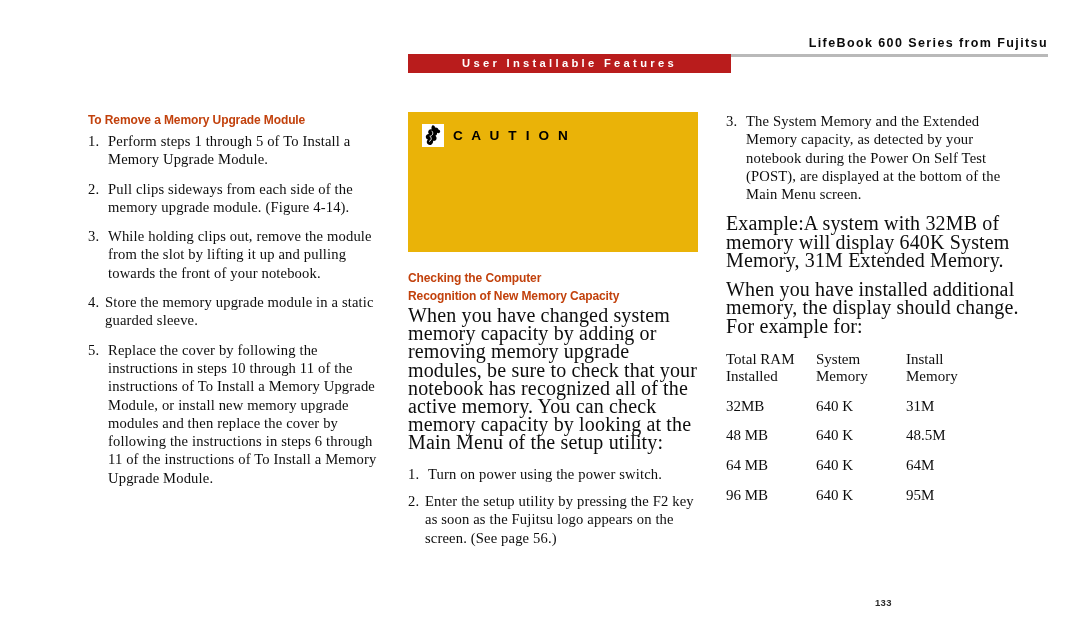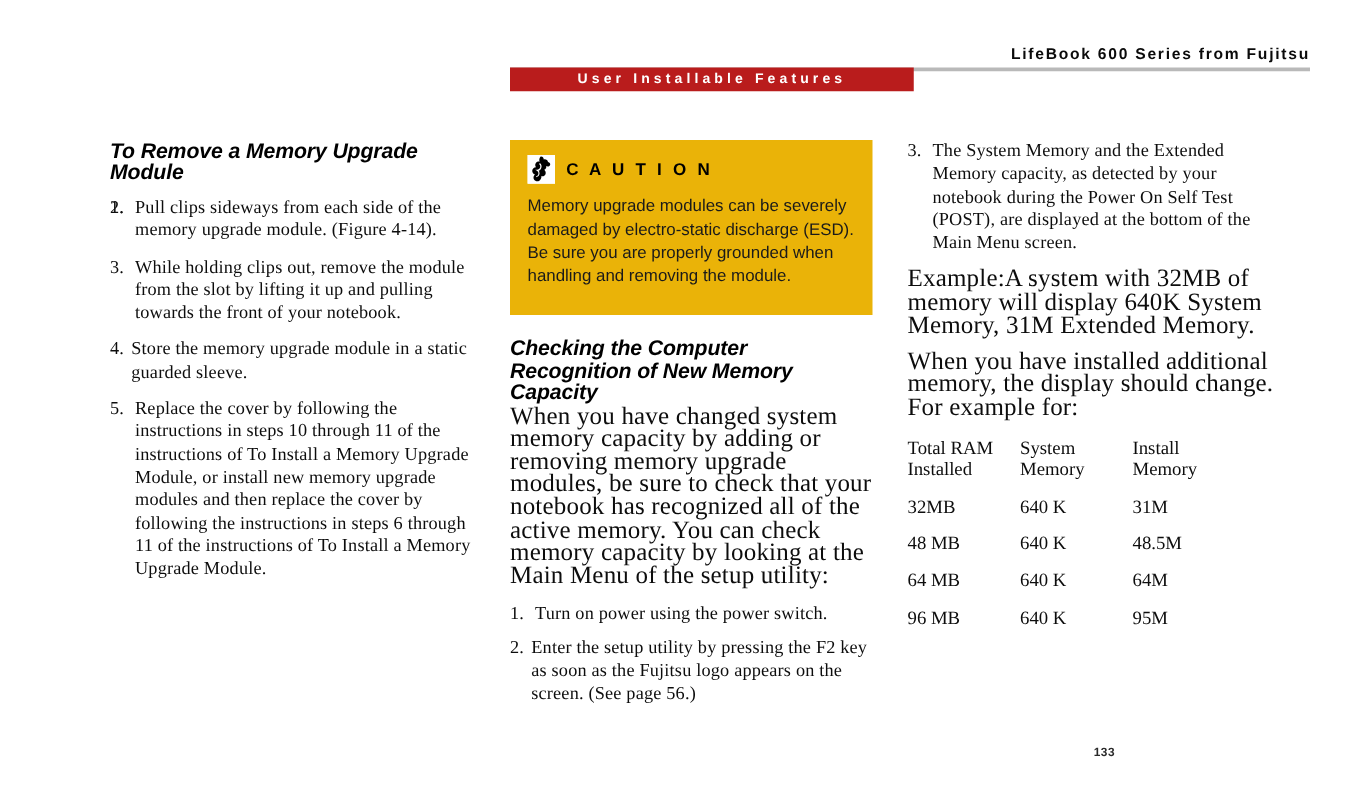--- a/index.html
+++ b/index.html
@@ -70,26 +70,25 @@
   .col {
     position: absolute;
     top: 112px;
   }
   .col-left   { left: 88px;  width: 298px; }
   .col-right  { left: 726px; width: 300px; }
 
   
   .h-sans {
     font-family: "Liberation Sans", sans-serif;
-    font-size: 17px;
+    font-size: 12px;
     font-weight: 700;
     letter-spacing: -0.1px;
     line-height: 17px;
-    color: #000000;
-    font-style: italic;
+    color: #c2410c;
   }
 
   
   .serif-p {
     font-family: "Liberation Serif", serif;
     font-size: 20px;
     line-height: 18.2px;
     color: #0d0d0d;
     letter-spacing: 0.15px;
   }
@@ -219,20 +218,21 @@
   <div class="header-rule"></div>
 
   <div class="section-tab">User Installable Features</div>
 
   <div class="col col-left">
     <div class="h-sans">To Remove a Memory Upgrade Module</div>
 
     <ul class="numlist">
       <li class="first-item">
         <span class="num">1.</span>
+        <span>Perform steps 1 through 5 of To Install a Memory Upgrade Module.</span>
       </li>
       <li>
         <span class="num">2.</span>
         <span>Pull clips sideways from each side of the memory upgrade module. (Figure 4-14).</span>
       </li>
       <li>
         <span class="num">3.</span>
         <span>While holding clips out, remove the module from the slot by lifting it up and pulling towards the front of your notebook.</span>
       </li>
       <li class="tight">
@@ -258,21 +258,20 @@
                    C7.8 21.4 6.0 20.9 5.2 19.6 C4.4 18.3 4.8 16.5 6.0 15.6
                    C4.6 15.2 3.6 13.9 3.8 12.4 C4.0 10.9 5.4 9.8 6.9 9.9
                    C6.0 8.9 5.9 7.3 6.8 6.2 C7.5 5.3 8.7 5.0 9.7 5.4
                    C9.2 4.0 9.4 2.4 10.5 1.2 Z" fill="#000000"></path>
           <path d="M9.6 6.8 C10.6 7.6 11.0 9.0 10.6 10.2 C10.2 11.4 9.0 12.2 7.8 12.2
                    C8.8 12.8 9.4 14.0 9.2 15.2 C9.0 16.3 8.1 17.2 7.0 17.4" fill="none" stroke="#ffffff" stroke-width="0.9"></path>
         </svg>
       </span>
       <span class="caution-title">C A U T I O N</span>
     </div>
-    <div class="caution-body">Memory upgrade modules can be severely damaged by electro-static discharge (ESD). Be sure you are properly grounded when handling and removing the module.</div>
   </div>
 
   <div class="mid-lower">
     <div class="h-sans">Checking the Computer</div>
     <div class="h-sans">Recognition of New Memory Capacity</div>
     <div class="serif-p body-after-head">When you have changed system memory capacity by adding or removing memory upgrade modules, be sure to check that your notebook has recognized all of the active memory. You can check memory capacity by looking at the Main Menu of the setup utility:</div>
 
     <ul class="numlist">
       <li>
         <span class="num">1.</span>

